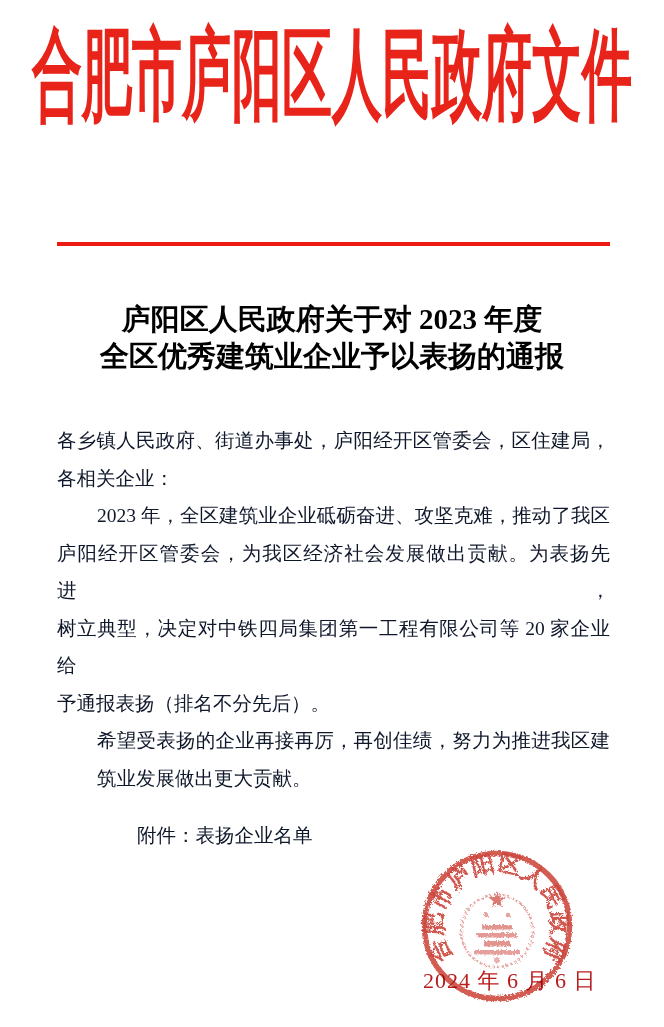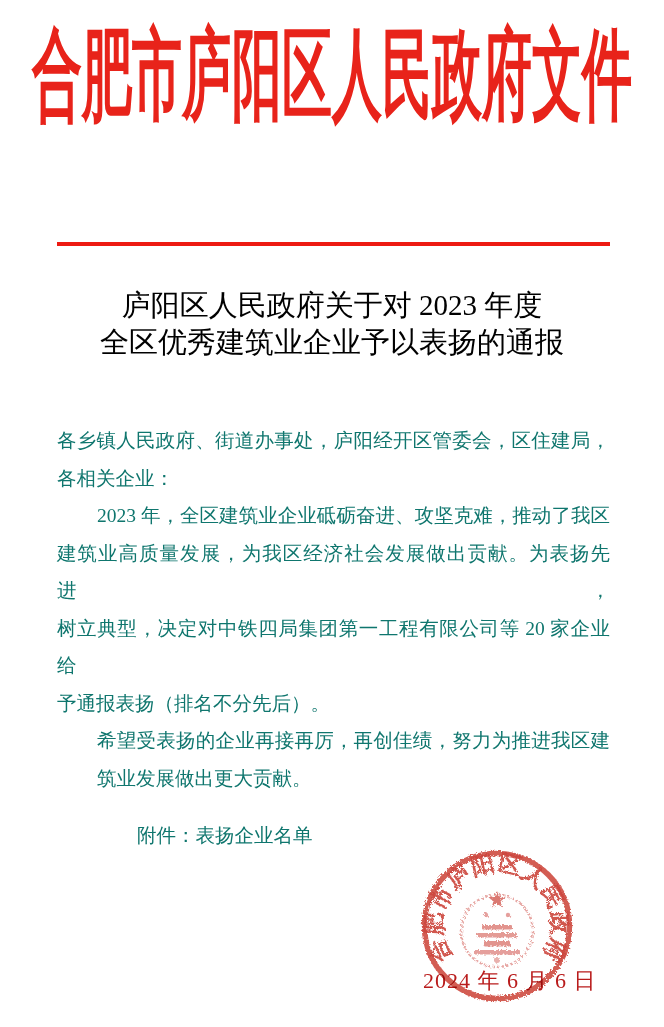--- a/index.html
+++ b/index.html
@@ -58,39 +58,39 @@
     top: 242px;
     left: 57px;
     width: 553px;
     height: 4px;
     background: #ed1a12;
   }
 
   
   .doc-title {
     position: absolute;
-    top: 287px;
+    top: 301px;
     left: 0;
     width: 100%;
     text-align: center;
-    font-weight: 400;
+    font-weight: 700;
     font-size: 29px;
     line-height: 37px;
     color: #000;
   }
 
   
   .body-block {
     position: absolute;
     top: 422px;
     left: 57px;
     width: 553px;
     font-size: 19.5px;
     line-height: 37.5px;
-    color: #0f766e;
+    color: #0f172a;
   }
   .bline { white-space: nowrap; }
   .jline {
     white-space: normal;
     text-align: justify;
     text-align-last: justify;
     -moz-text-align-last: justify;
   }
   .indent2 { padding-left: 40px; }
   .attachment-line {
@@ -137,21 +137,21 @@
   <div class="doc-title">
     <div>庐阳区人民政府关于对 2023 年度</div>
     <div>全区优秀建筑业企业予以表扬的通报</div>
   </div>
 
   <div class="body-block">
     <div class="jline">各乡镇人民政府、街道办事处，庐阳经开区管委会，区住建局，</div>
     <div class="bline">各相关企业：</div>
 
     <div class="jline indent2">2023 年，全区建筑业企业砥砺奋进、攻坚克难，推动了我区</div>
-    <div class="jline">建筑业高质量发展，为我区经济社会发展做出贡献。为表扬先进，</div>
+    <div class="jline">庐阳经开区管委会，为我区经济社会发展做出贡献。为表扬先进，</div>
     <div class="jline">树立典型，决定对中铁四局集团第一工程有限公司等 20 家企业给</div>
     <div class="bline">予通报表扬（排名不分先后）。</div>
 
     <div class="jline indent2">希望受表扬的企业再接再厉，再创佳绩，努力为推进我区建</div>
     <div class="bline indent2">筑业发展做出更大贡献。</div>
 
     <div class="bline attachment-line">附件：表扬企业名单</div>
   </div>
 
   <div class="issue-date">2024 年 6 月 6 日</div>

